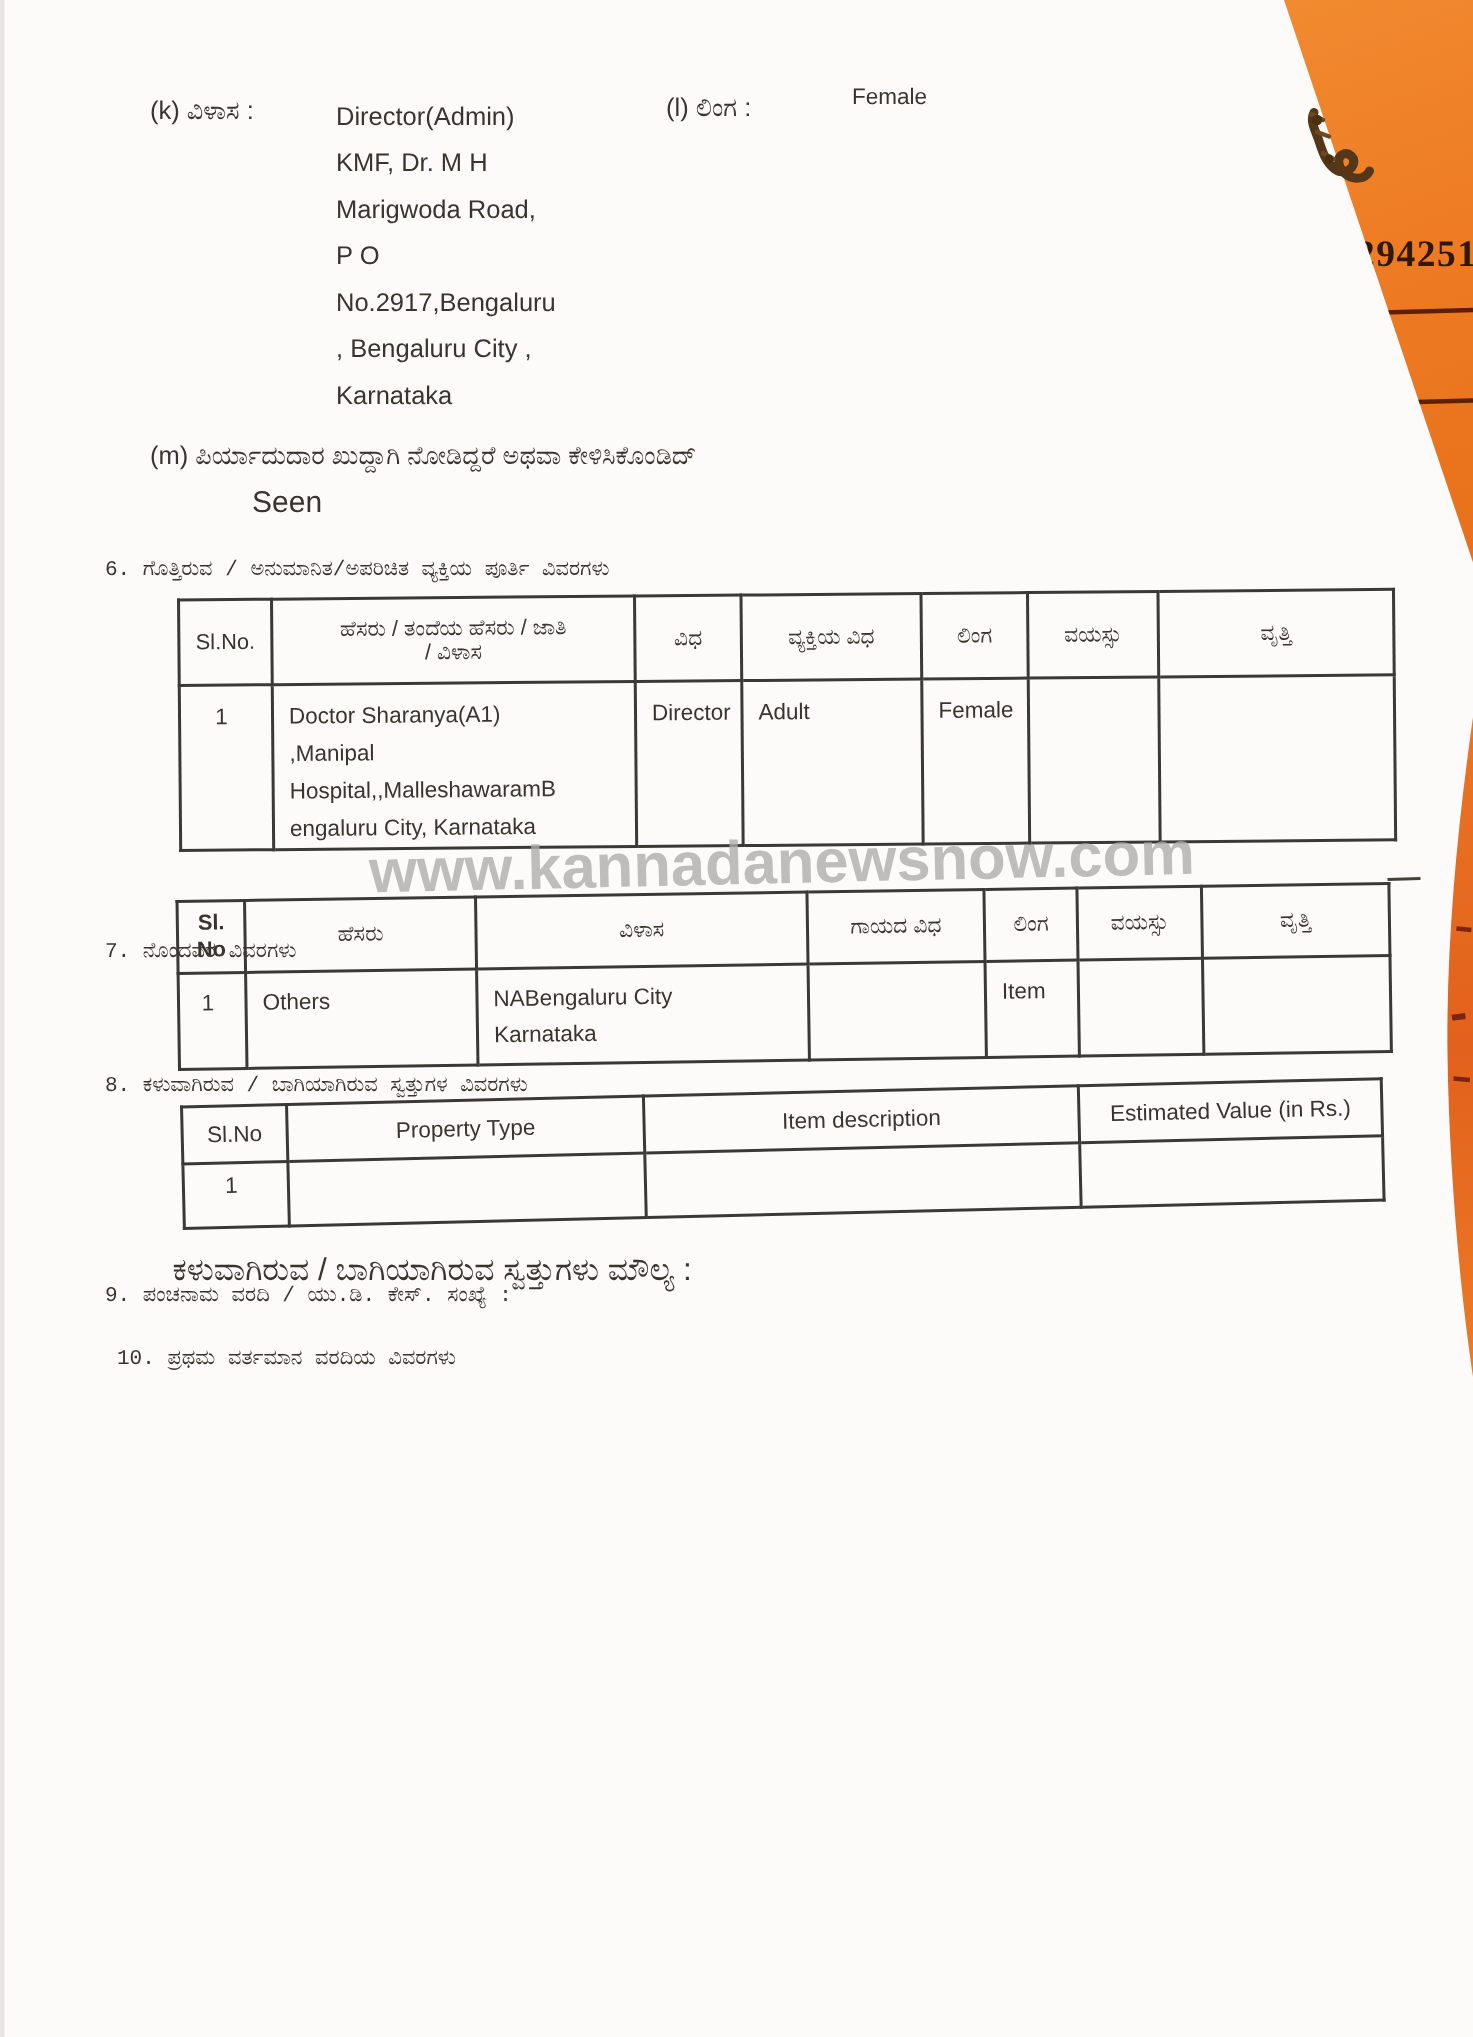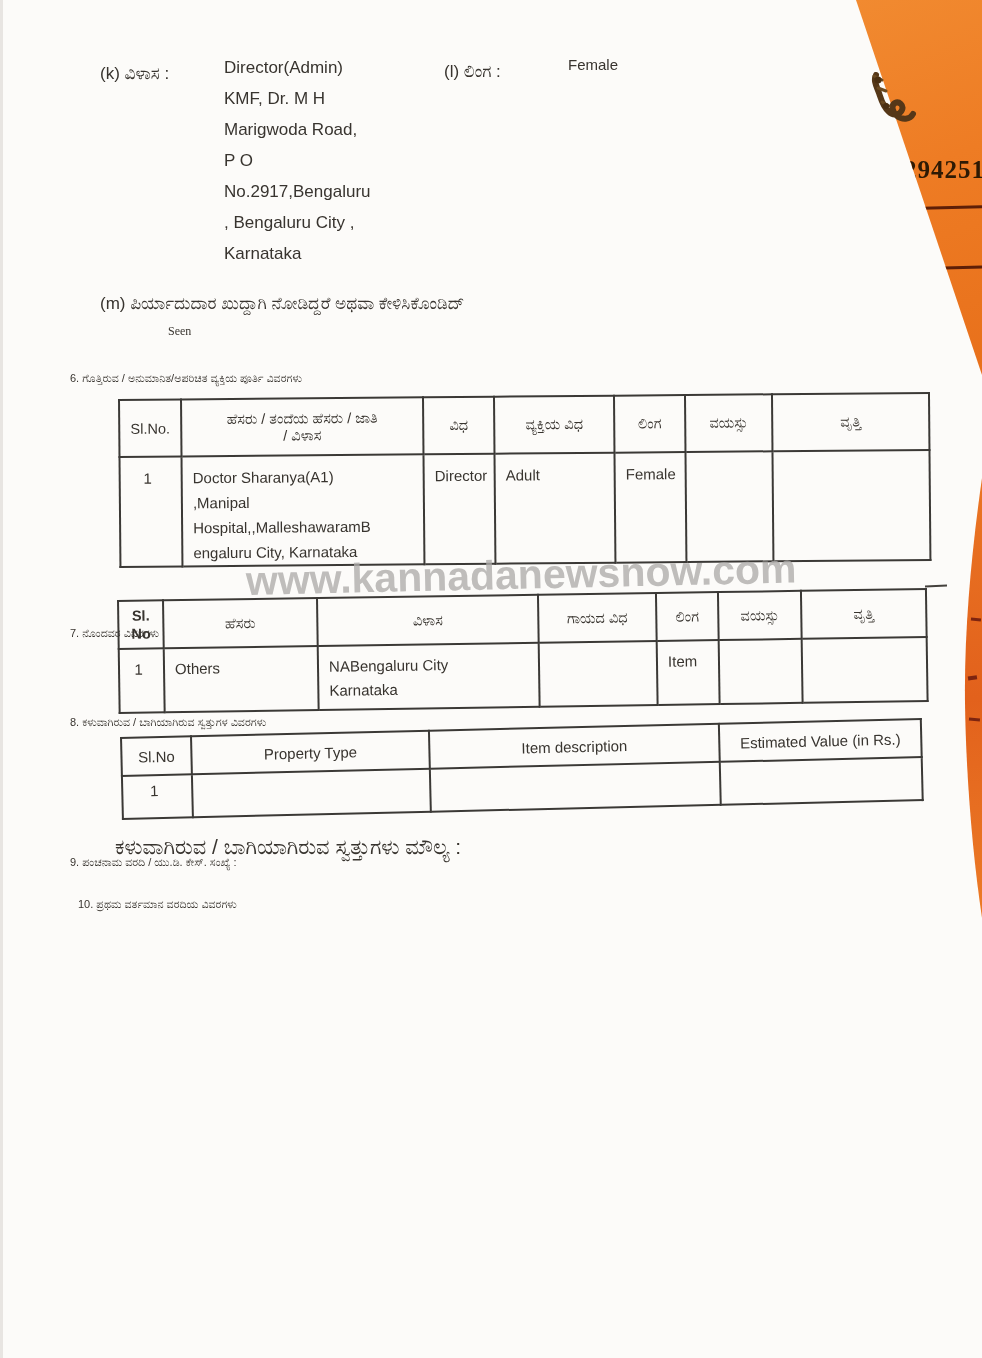--- a/index.html
+++ b/index.html
@@ -24,21 +24,21 @@
     position:absolute;left:48px;top:156px;
     font-family:"Liberation Serif", serif;font-weight:bold;
     font-size:25px;color:#2e1a04;letter-spacing:1px;
   }
   .orange-sliver{right:0;top:478px;}
   .scribble{left:864px;top:72px;}
 
   
   .lbl{font-size:17px;}
   .addr{line-height:31px;font-size:17px;}
-  .heading{font-size:11px;}
+  .heading{font-size:14px;font-family:Liberation Mono, monospace;}
 
   .watermark{
     left:246px;top:558px;width:600px;
     font-size:41px;font-weight:bold;letter-spacing:0px;
     color:#aeacaa;opacity:.78;transform:rotate(-1.3deg);
     transform-origin:left center;z-index:6;
   }
 
   
   table.t{border-collapse:collapse;table-layout:fixed;position:absolute;z-index:3;}
@@ -85,33 +85,33 @@
       <stop offset="1" stop-color="#ec7b26"></stop>
     </linearGradient>
   </defs>
   <path d="M22,0 C12,70 4,150 5,225 C6,300 13,380 22,440 Z" fill="url(#slg)"></path>
   <rect x="11" y="140" width="10" height="3" fill="#7d2410" transform="rotate(6 16 141)"></rect>
   <rect x="8" y="198" width="9" height="4" fill="#7d2410" transform="rotate(-8 12 200)"></rect>
   <rect x="9" y="240" width="11" height="3" fill="#7d2410" transform="rotate(5 14 241)"></rect>
 </svg>
 
 <div class="abs lbl" style="left:100px;top:64px;">(k) ವಿಳಾಸ :</div>
-<div class="abs addr pre" style="left:224px;top:52px;">Director(Admin)
+<div class="abs addr pre" style="left:224px;top:62px;">Director(Admin)
 KMF, Dr. M H
 Marigwoda Road,
 P O
 No.2917,Bengaluru
 , Bengaluru City ,
 Karnataka</div>
 
 <div class="abs lbl" style="left:444px;top:62px;">(l) ಲಿಂಗ :</div>
 <div class="abs" style="left:568px;top:56px;font-size:15px;">Female</div>
 
 <div class="abs lbl" style="left:100px;top:294px;">(m) ಪಿರ್ಯಾದುದಾರ ಖುದ್ದಾಗಿ ನೋಡಿದ್ದರೆ ಅಥವಾ ಕೇಳಿಸಿಕೊಂಡಿದ್</div>
-<div class="abs" style="left:168px;top:324px;font-size:12px;font-family:Liberation Serif, serif;">Seen</div>
+<div class="abs" style="left:168px;top:324px;font-size:20px;">Seen</div>
 
 <div class="abs heading" style="left:70px;top:372px;">6. ಗೊತ್ತಿರುವ / ಅನುಮಾನಿತ/ಅಪರಿಚಿತ ವ್ಯಕ್ತಿಯ ಪೂರ್ತಿ ವಿವರಗಳು</div>
 <table class="t t6">
   <colgroup>
     <col style="width:62px">
       <col style="width:242px">
       <col style="width:71px">
       <col style="width:120px">
     <col style="width:71px">
       <col style="width:87px">

